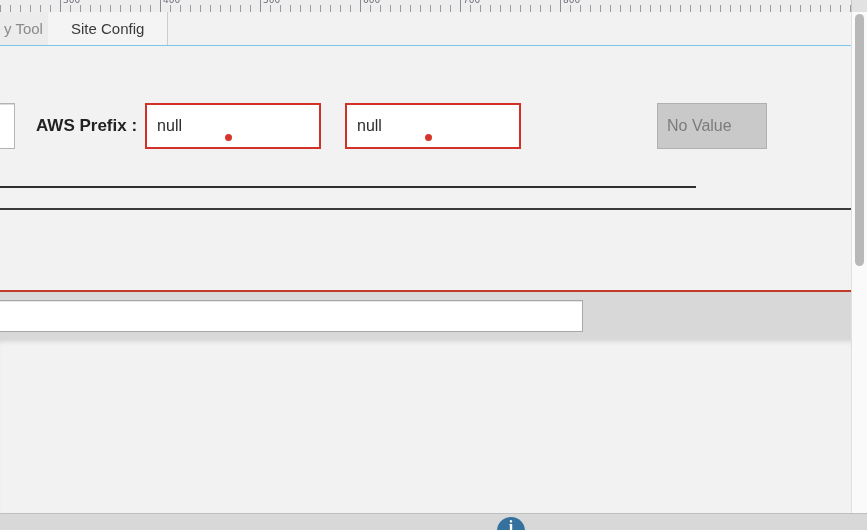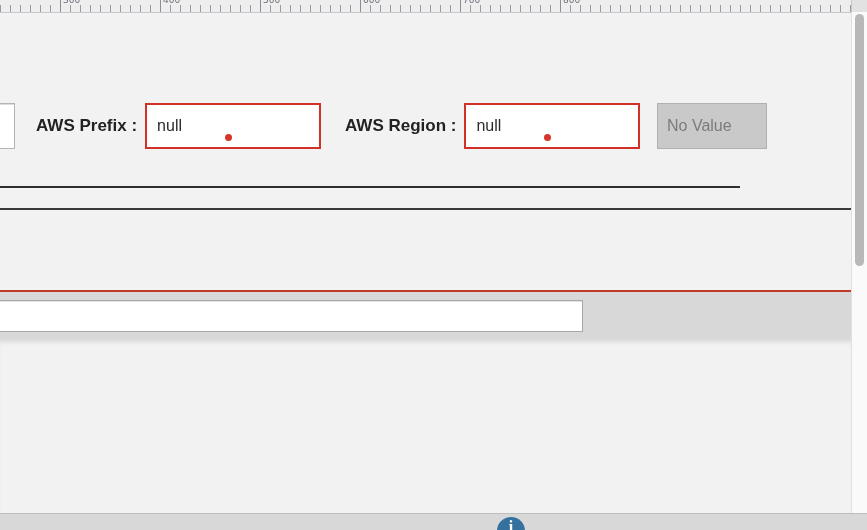--- a/index.html
+++ b/index.html
@@ -98,21 +98,20 @@
     background: #f2f2f2;
     overflow: hidden;
   }
 
   .panel-top {
     position: absolute;
     left: 0; top: 0;
     width: 696px; height: 140px;
     background: #f2f2f2;
     border-bottom: 2px solid #2f2f2f;
-    padding-left: 44px;
   }
 
   .field-row {
     position: absolute;
     left: 0; top: 55px;
     height: 50px;
     width: 852px;
   }
 
   .field {
@@ -354,39 +353,46 @@
         <div class="ruler-label" style="left: 63px;">300</div>
         <div class="ruler-label" style="left: 163px;">400</div>
         <div class="ruler-label" style="left: 263px;">500</div>
         <div class="ruler-label" style="left: 363px;">600</div>
         <div class="ruler-label" style="left: 463px;">700</div>
         <div class="ruler-label" style="left: 563px;">800</div>
       </div>
     <div class="ruler-corner"></div>
   </div>
 
+  <div class="tabstrip">
+    <div class="tab tab-inactive">
+      <span>y Tool</span>
+    </div>
+    <div class="tab tab-active">
+      <span>Site Config</span>
+    </div>
+  </div>
 
   <div class="content">
 
     <div class="panel-top">
 
       <div class="field-clipped"></div>
 
       <div class="field-row">
 
         <div class="field" style="left:36px;">
           <span class="field-label">AWS Prefix :</span>
           <div class="text-input" style="width:176px;">
             <span>null</span>
             <span class="req-dot" style="left:78px;"></span>
           </div>
         </div>
 
         <div class="field" style="left:345px;">
-          <span class="field-label">AWS Region :</span>
           <div class="text-input" style="width:176px;">
             <span>null</span>
             <span class="req-dot" style="left:78px;"></span>
           </div>
         </div>
 
         <div class="field" style="left:657px;">
           <div class="select-disabled" style="width:110px;">
             <span>No Value</span>
           </div>

